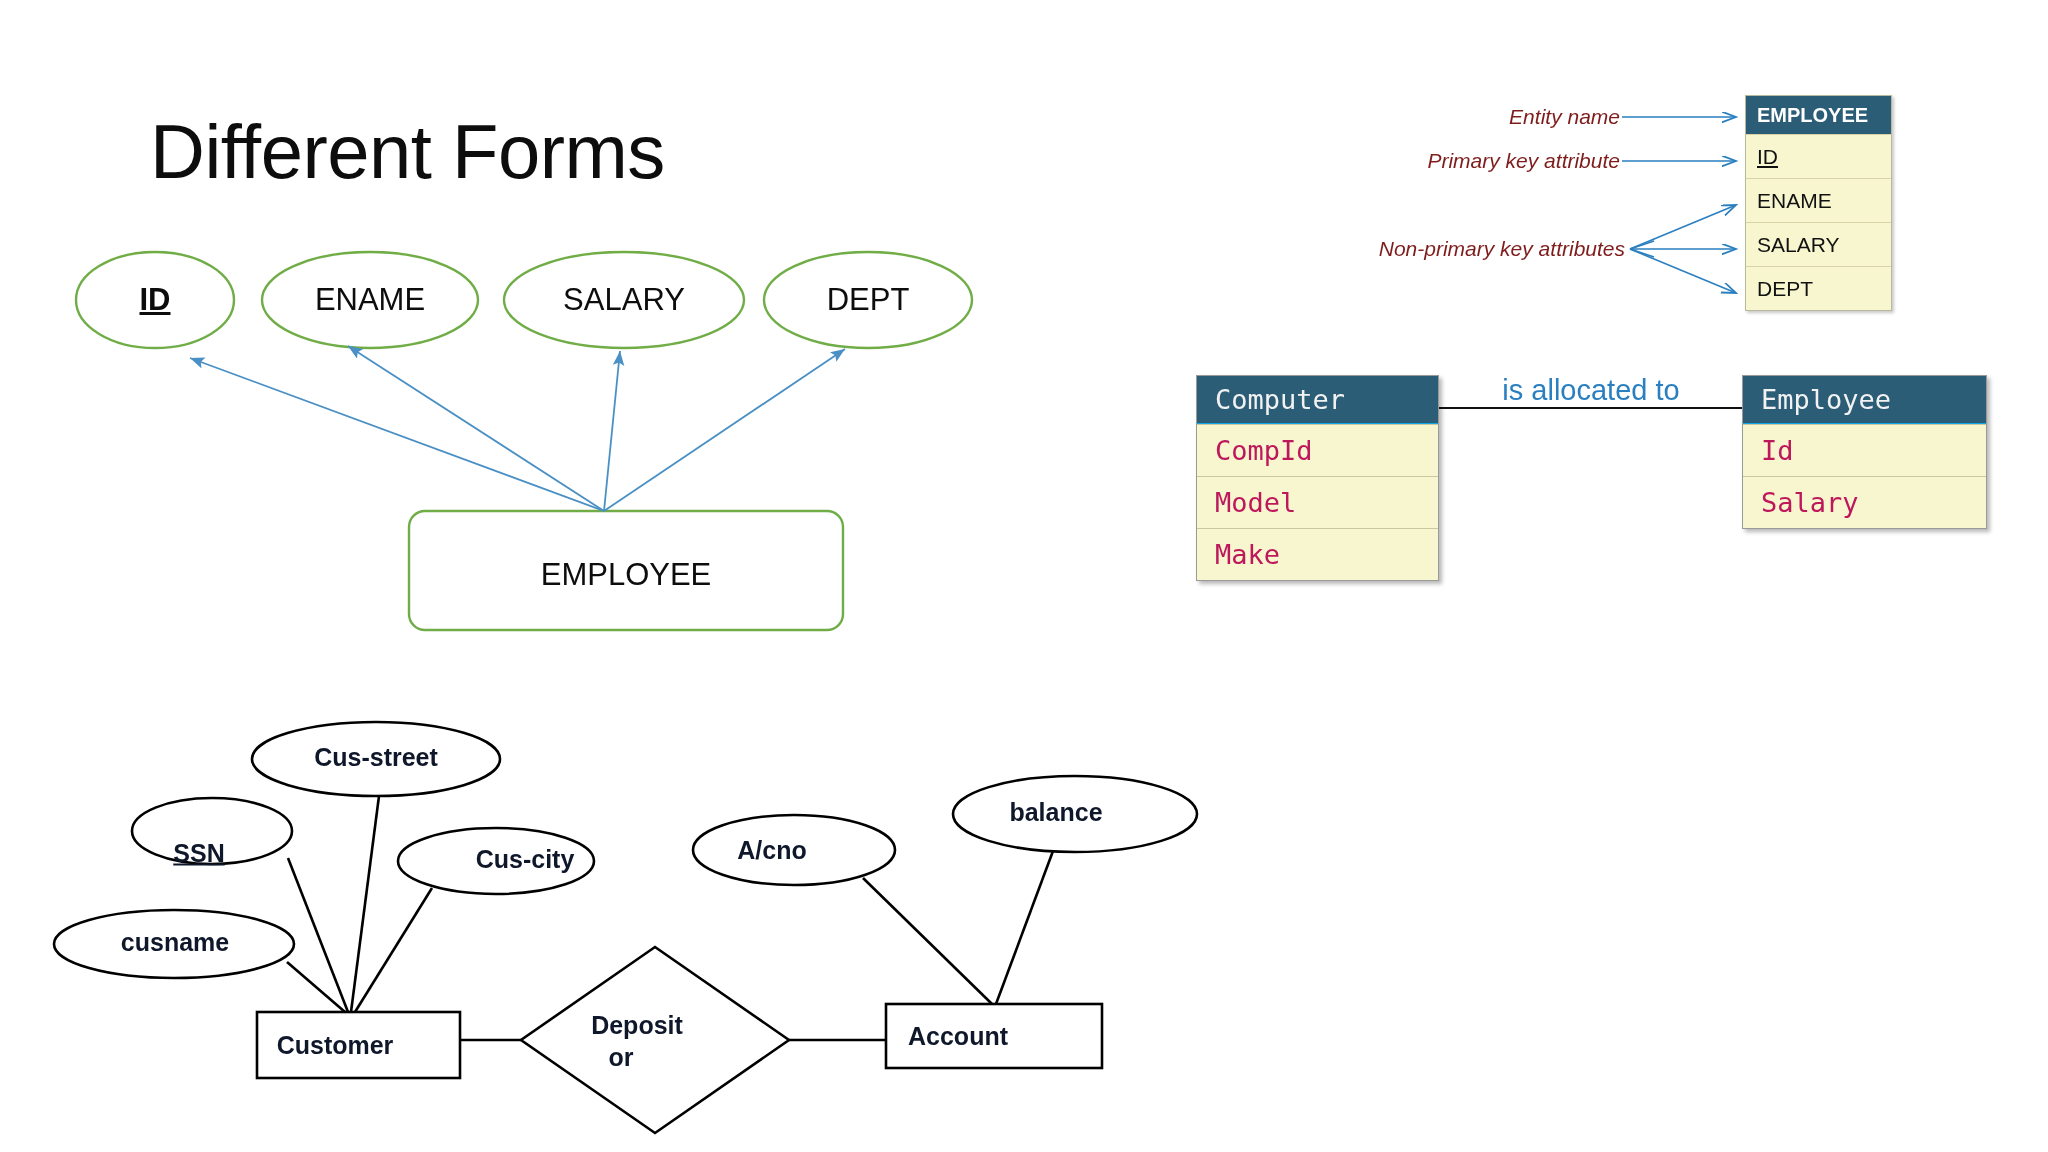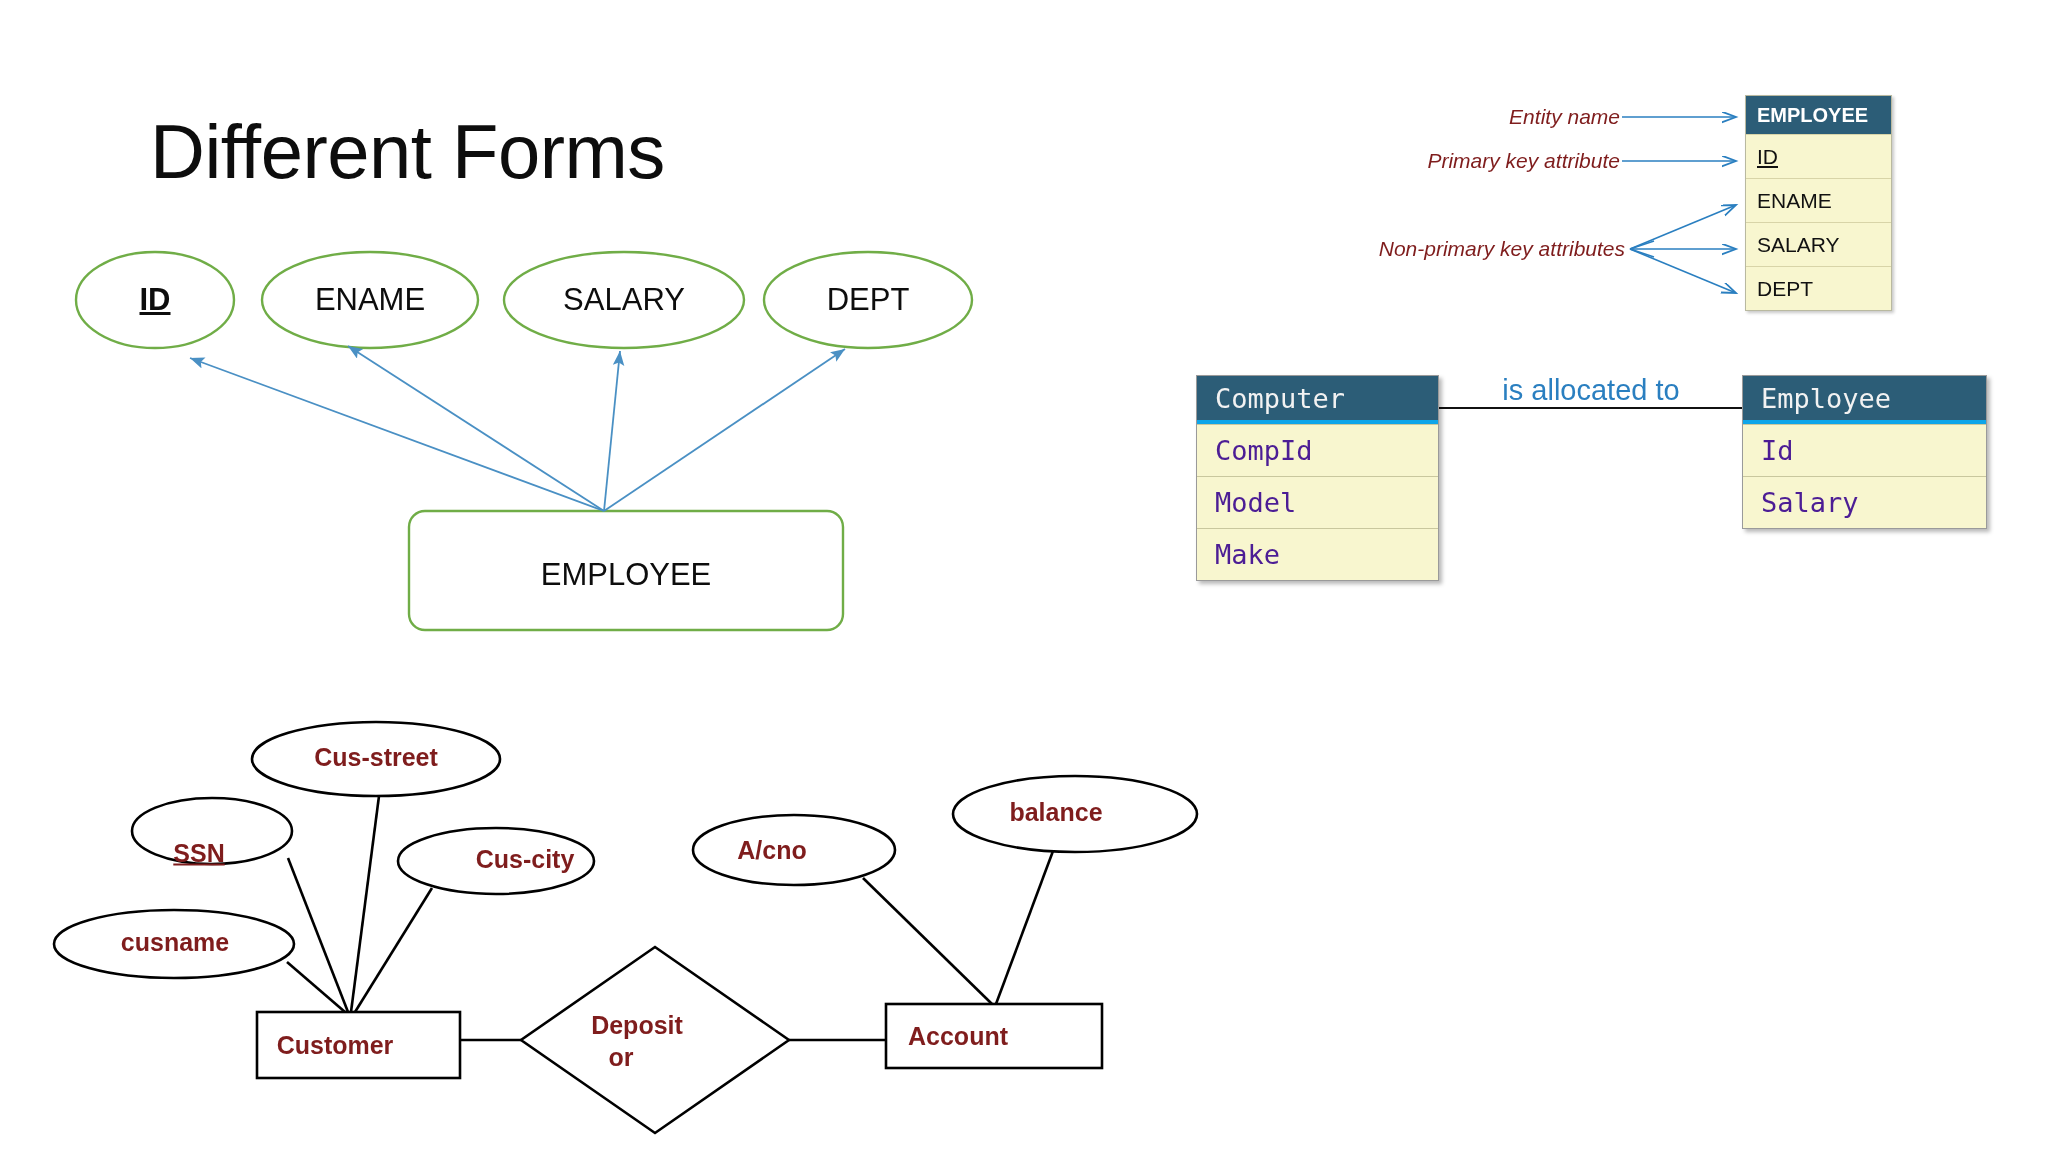--- a/index.html
+++ b/index.html
@@ -119,25 +119,25 @@
   .mono-table .th {
     background: #2c5d77;
     color: #f2f2f2;
     display: flex;
     align-items: center;
     box-sizing: border-box;
     font-family: "DejaVu Sans Mono", monospace;
     font-size: 27px;
     padding-left: 18px;
     height: 48px;
-    border-bottom: 4px solid #0ea5e9;
+    border-bottom: 1px solid #0ea5e9;
   }
   .mono-table .td {
     background: #f8f6cf;
-    color: #4c1d95;
+    color: #be185d;
     display: flex;
     align-items: center;
     box-sizing: border-box;
     font-family: "DejaVu Sans Mono", monospace;
     font-size: 27px;
     padding-left: 18px;
     height: 52px;
     border-top: 1px solid #c9c79e;
   }
   #computer-table { left: 1196px; top: 375px; width: 243px; }
@@ -151,21 +151,21 @@
     white-space: nowrap;
     transform: translate(-50%, -50%);
   }
 
   
   .bw-label {
     position: absolute;
     font-family: "Liberation Sans", sans-serif;
     font-size: 25px;
     font-weight: 700;
-    color: #7f1d1d;
+    color: #0f172a;
     white-space: nowrap;
     transform: translate(-50%, -50%);
     text-align: center;
   }
   .bw-label.pk { text-decoration: underline; margin-top: 24px; }
 </style>
 </head>
 <body>
 
 <div id="slide">

